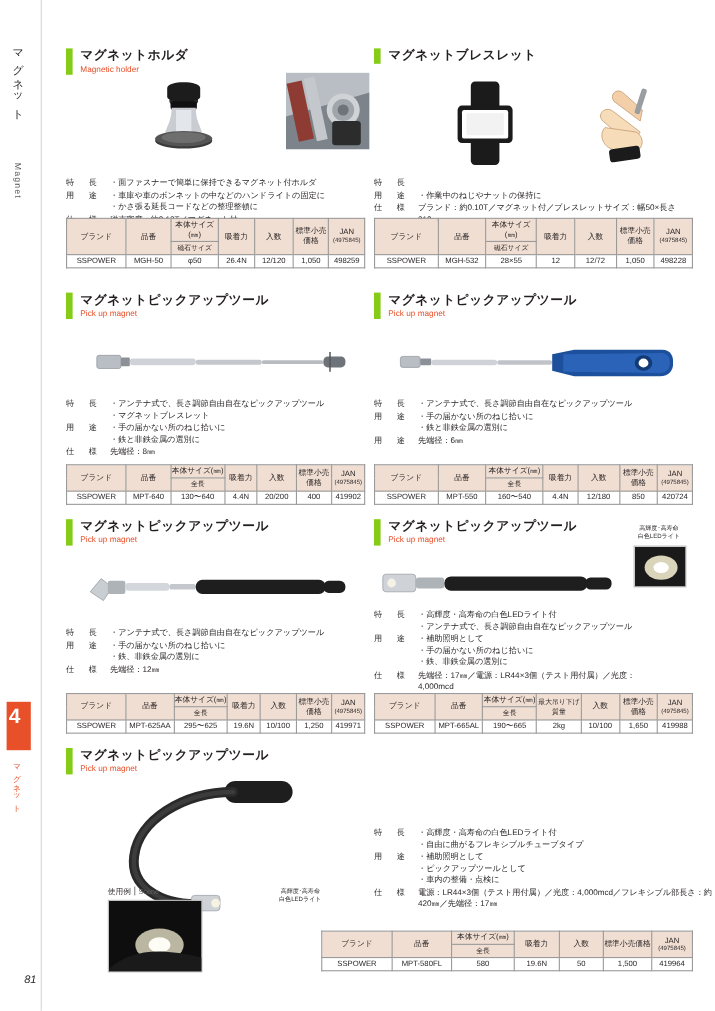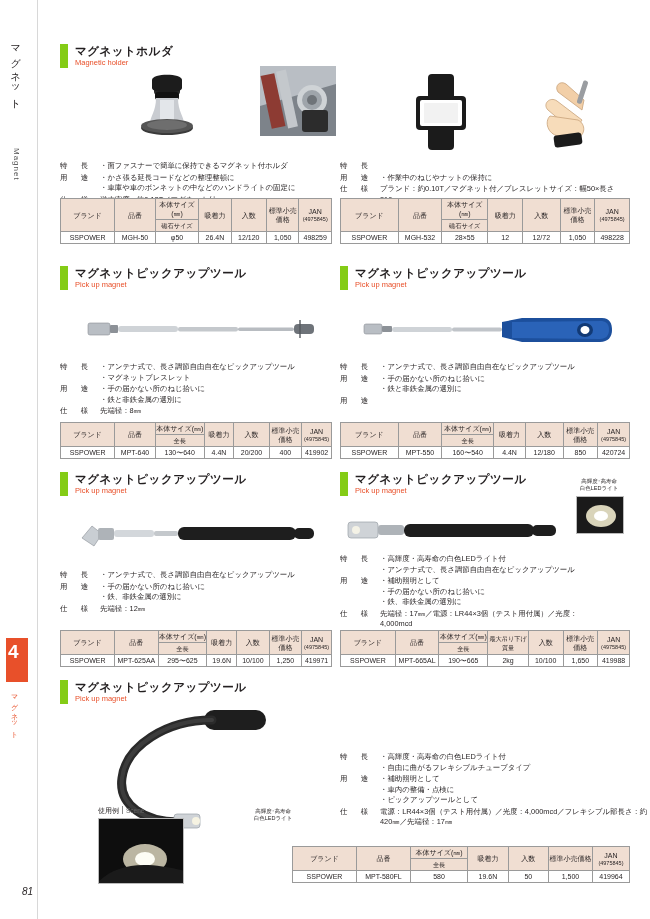--- a/index.html
+++ b/index.html
@@ -42,21 +42,21 @@
   }
   .page-no {
     position:absolute; left:22px; top:886px; font-size:10px; color:#231f20;font-style:italic;
   }
 
   
   .content { position:absolute; left:46px; top:0; width:604px; height:919px; }
 
   .blk { position:absolute; }
 
-  .hdr { border-left:8px solid #84cc16; padding-left:7px; margin-bottom:4px; }
+  .hdr { border-left:6px solid #84cc16; padding-left:7px; margin-bottom:4px; }
   .hdr .jp { font-size:11.5px; font-weight:bold; color:#231f20; line-height:14px; letter-spacing:0.5px;}
   .hdr .en { font-size:7.5px; color:#e8502a; line-height:10px; }
 
   
   .specs { font-size:7.4px; line-height:10.5px; color:#231f20; }
   .specrow { display:flex; margin-bottom:1px; }
   .spechead { width:40px; flex:none; letter-spacing:3px; }
   .specbody { flex:1; }
   .specbody div { white-space:nowrap; }
 
@@ -135,22 +135,22 @@
 <div class="specs" style="position:absolute; left:14px; top:161px; width:280px;">
   <div class="specrow">
     <div class="spechead">特　長</div>
     <div class="specbody">
           <div>・面ファスナーで簡単に保持できるマグネット付ホルダ</div>
         </div>
   </div>
   <div class="specrow">
     <div class="spechead">用　途</div>
     <div class="specbody">
+      <div>・車庫や車のボンネットの中などのハンドライトの固定に</div>
       <div>・かさ張る延長コードなどの整理整頓に</div>
-      <div>・車庫や車のボンネットの中などのハンドライトの固定に</div>
     </div>
   </div>
   <div class="specrow">
     <div class="spechead">仕　様</div>
     <div class="specbody">
           <div>磁束密度：約0.12T／マグネット付</div>
         </div>
   </div>
 </div>
 
@@ -188,20 +188,21 @@
       <td>26.4N</td>
       <td>12/120</td>
       <td>1,050</td>
       <td>498259</td>
     </tr>
   </tbody>
 </table>
 
 <div class="blk" style="left:294px; top:44px; width:290px;">
   <div class="hdr">
+    <div class="jp">マグネットブレスレット</div>
   </div>
 </div>
 
 <svg class="photo" style="left:356px; top:72px;" width="106" height="80" viewBox="0 0 106 80">
   <rect x="26" y="2" width="26" height="30" rx="4" fill="#1b1b1b"></rect>
   <rect x="26" y="48" width="26" height="30" rx="4" fill="#1b1b1b"></rect>
   <rect x="14" y="24" width="50" height="34" rx="4" fill="#1b1b1b"></rect>
   <rect x="18" y="28" width="42" height="26" rx="2" fill="#ffffff"></rect>
   <rect x="22" y="31" width="34" height="20" rx="1" fill="#f2f2f2"></rect>
 </svg>
@@ -380,20 +381,23 @@
   </div>
   <div class="specrow">
     <div class="spechead">用　途</div>
     <div class="specbody">
       <div>・手の届かない所のねじ拾いに</div>
       <div>・鉄と非鉄金属の選別に</div>
     </div>
   </div>
   <div class="specrow">
     <div class="spechead">用　途</div>
+    <div class="specbody">
+          <div>先端径：6㎜</div>
+        </div>
   </div>
 </div>
 
 <table class="spec" style="position:absolute; left:294px; top:422px; width:290px;">
   <colgroup>
         <col style="width:20%">
         <col style="width:15%">
         <col style="width:18%">
         <col style="width:11%">
         <col style="width:13%">
@@ -633,22 +637,22 @@
     <div class="spechead">特　長</div>
     <div class="specbody">
       <div>・高輝度・高寿命の白色LEDライト付</div>
       <div>・自由に曲がるフレキシブルチューブタイプ</div>
     </div>
   </div>
   <div class="specrow">
     <div class="spechead">用　途</div>
     <div class="specbody">
       <div>・補助照明として</div>
+      <div>・ピックアップツールとして</div>
       <div>・車内の整備・点検に</div>
-      <div>・ピックアップツールとして</div>
     </div>
   </div>
   <div class="specrow">
     <div class="spechead">仕　様</div>
     <div class="specbody">
       <div>電源：LR44×3個（テスト用付属）／光度：4,000mcd／フレキシブル部長さ：約</div>
       <div>420㎜／先端径：17㎜</div>
     </div>
   </div>
 </div>

